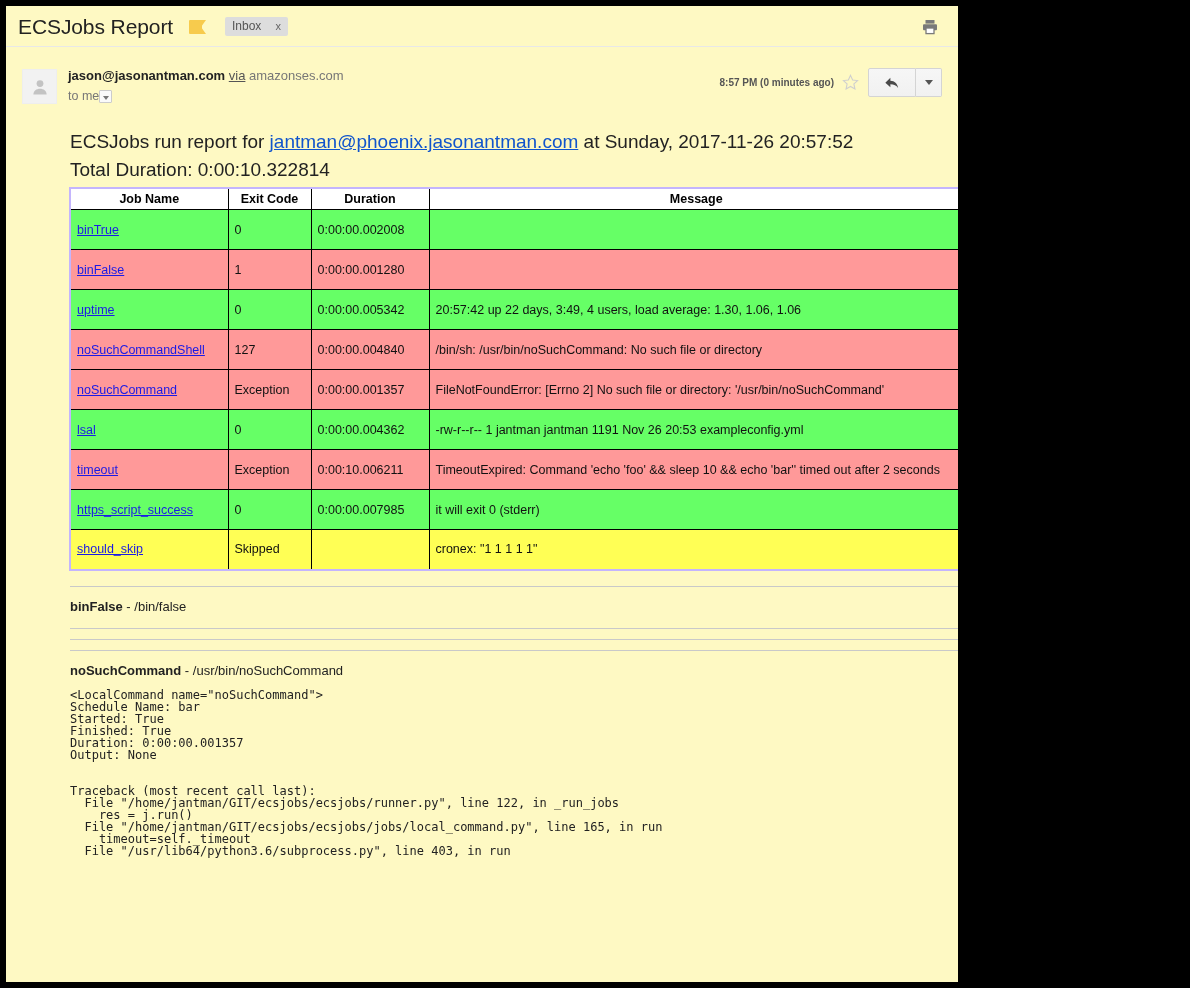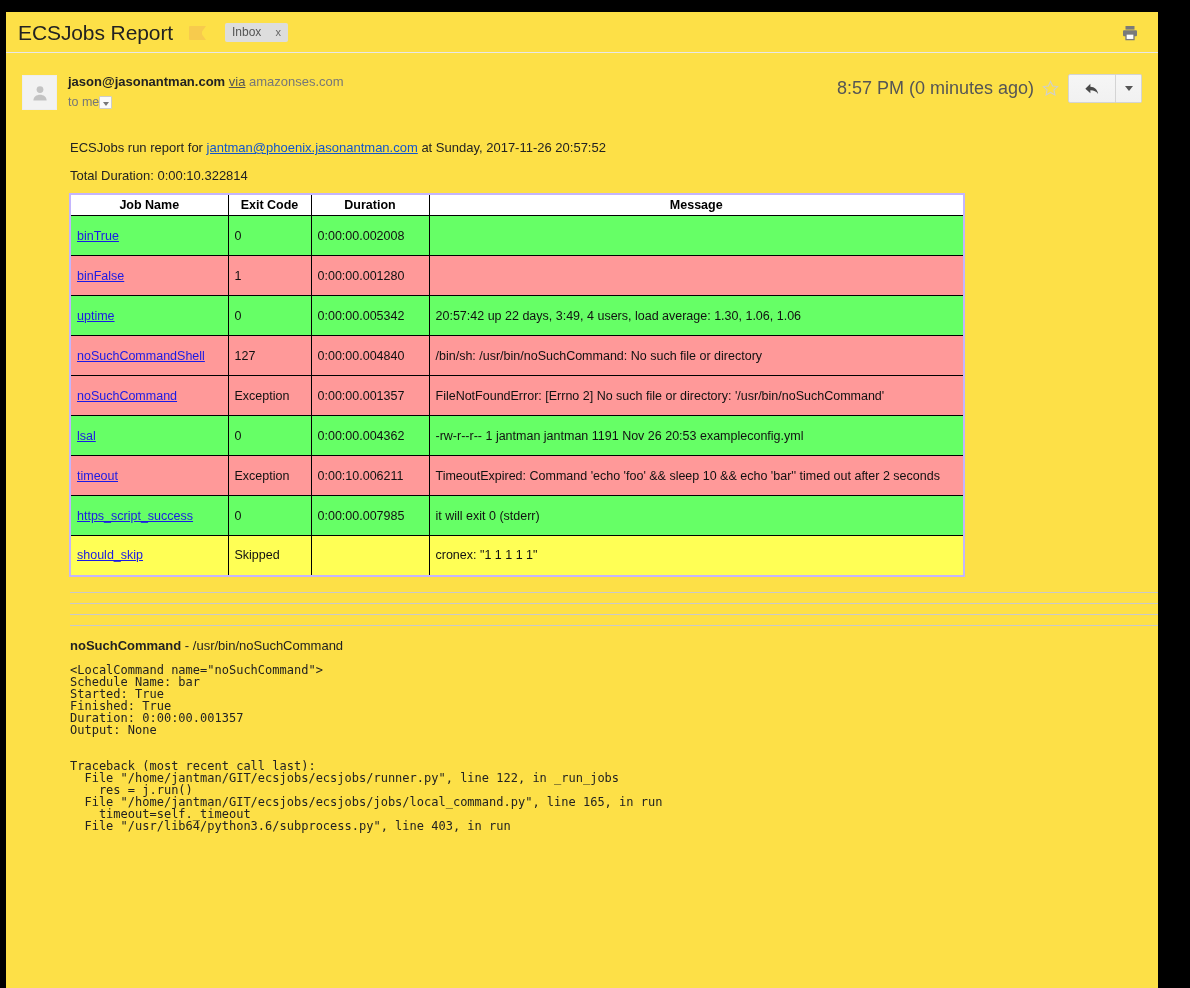--- a/index.html
+++ b/index.html
@@ -15,23 +15,23 @@
 
   
   #viewport {
     position: relative;
     width: 1190px; height: 988px;
     background: #000;
     overflow: hidden;
   }
   #page {
     position: absolute;
-    left: 6px; top: 12px;
-    width: 1152px; height: 976px;
-    background: #fde047;
+    left: 6px; top: 6px;
+    width: 952px; height: 976px;
+    background: #fef9c3;
     overflow: hidden;
   }
 
   
   .subject-bar {
     position: relative;
     height: 41px;
     border-bottom: 1px solid #e8e8e8;
     padding-left: 12px;
   }
@@ -142,23 +142,24 @@
   }
   .msg-meta {
     position: absolute;
     right: 16px; top: 62px;
     display: flex;
     align-items: center;
     gap: 0;
     height: 29px;
   }
   .time-text {
-    font-size: 18px;
+    font-size: 10px;
     color: #555;
     white-space: nowrap;
+    font-weight: bold;
   }
   .star-icon {
     margin-left: 7px;
     width: 18px; height: 18px;
     display: flex; align-items: center; justify-content: center;
   }
   .btn-group {
     margin-left: 9px;
     display: flex;
     height: 29px;
@@ -172,21 +173,21 @@
   .more-btn  { width: 26px; border-left: none; border-radius: 0 2px 2px 0; }
   .more-btn::after {
     content: "";
     border-left: 4px solid transparent;
     border-right: 4px solid transparent;
     border-top: 5px solid #555;
   }
   .para {
     margin: 0;
     padding-top: 0;
-    font-size: 13px;
+    font-size: 19px;
     color: #222;
     line-height: 18px;
   }
   .para a { color: #1155cc; text-decoration: underline; }
   #line-report { position: absolute; left: 64px; top: 127px; }
   #line-total  { position: absolute; left: 64px; top: 155px; text-align: center; }
 
   
   table.report {
     position: absolute;
@@ -394,20 +395,23 @@
             <td class="c-job"><a href="#">should_skip</a></td>
             <td class="c-exit">Skipped</td>
             <td class="c-dur"></td>
             <td class="c-msg">cronex: "1 1 1 1 1"</td>
           </tr>
         </tbody>
     </table>
 
     <div class="details" id="details-container">
         <hr class="sep">
+        <div class="sec">
+          <div class="det-head"><b>binFalse</b><span class="path"> - /bin/false</span></div>
+        </div>
         <hr class="sep">
         <hr class="sep">
         <hr class="sep">
         <div class="sec">
           <div class="det-head"><b>noSuchCommand</b><span class="path"> - /usr/bin/noSuchCommand</span></div>
           <pre class="det-pre">&lt;LocalCommand name="noSuchCommand"&gt;
 Schedule Name: bar
 Started: True
 Finished: True
 Duration: 0:00:00.001357

